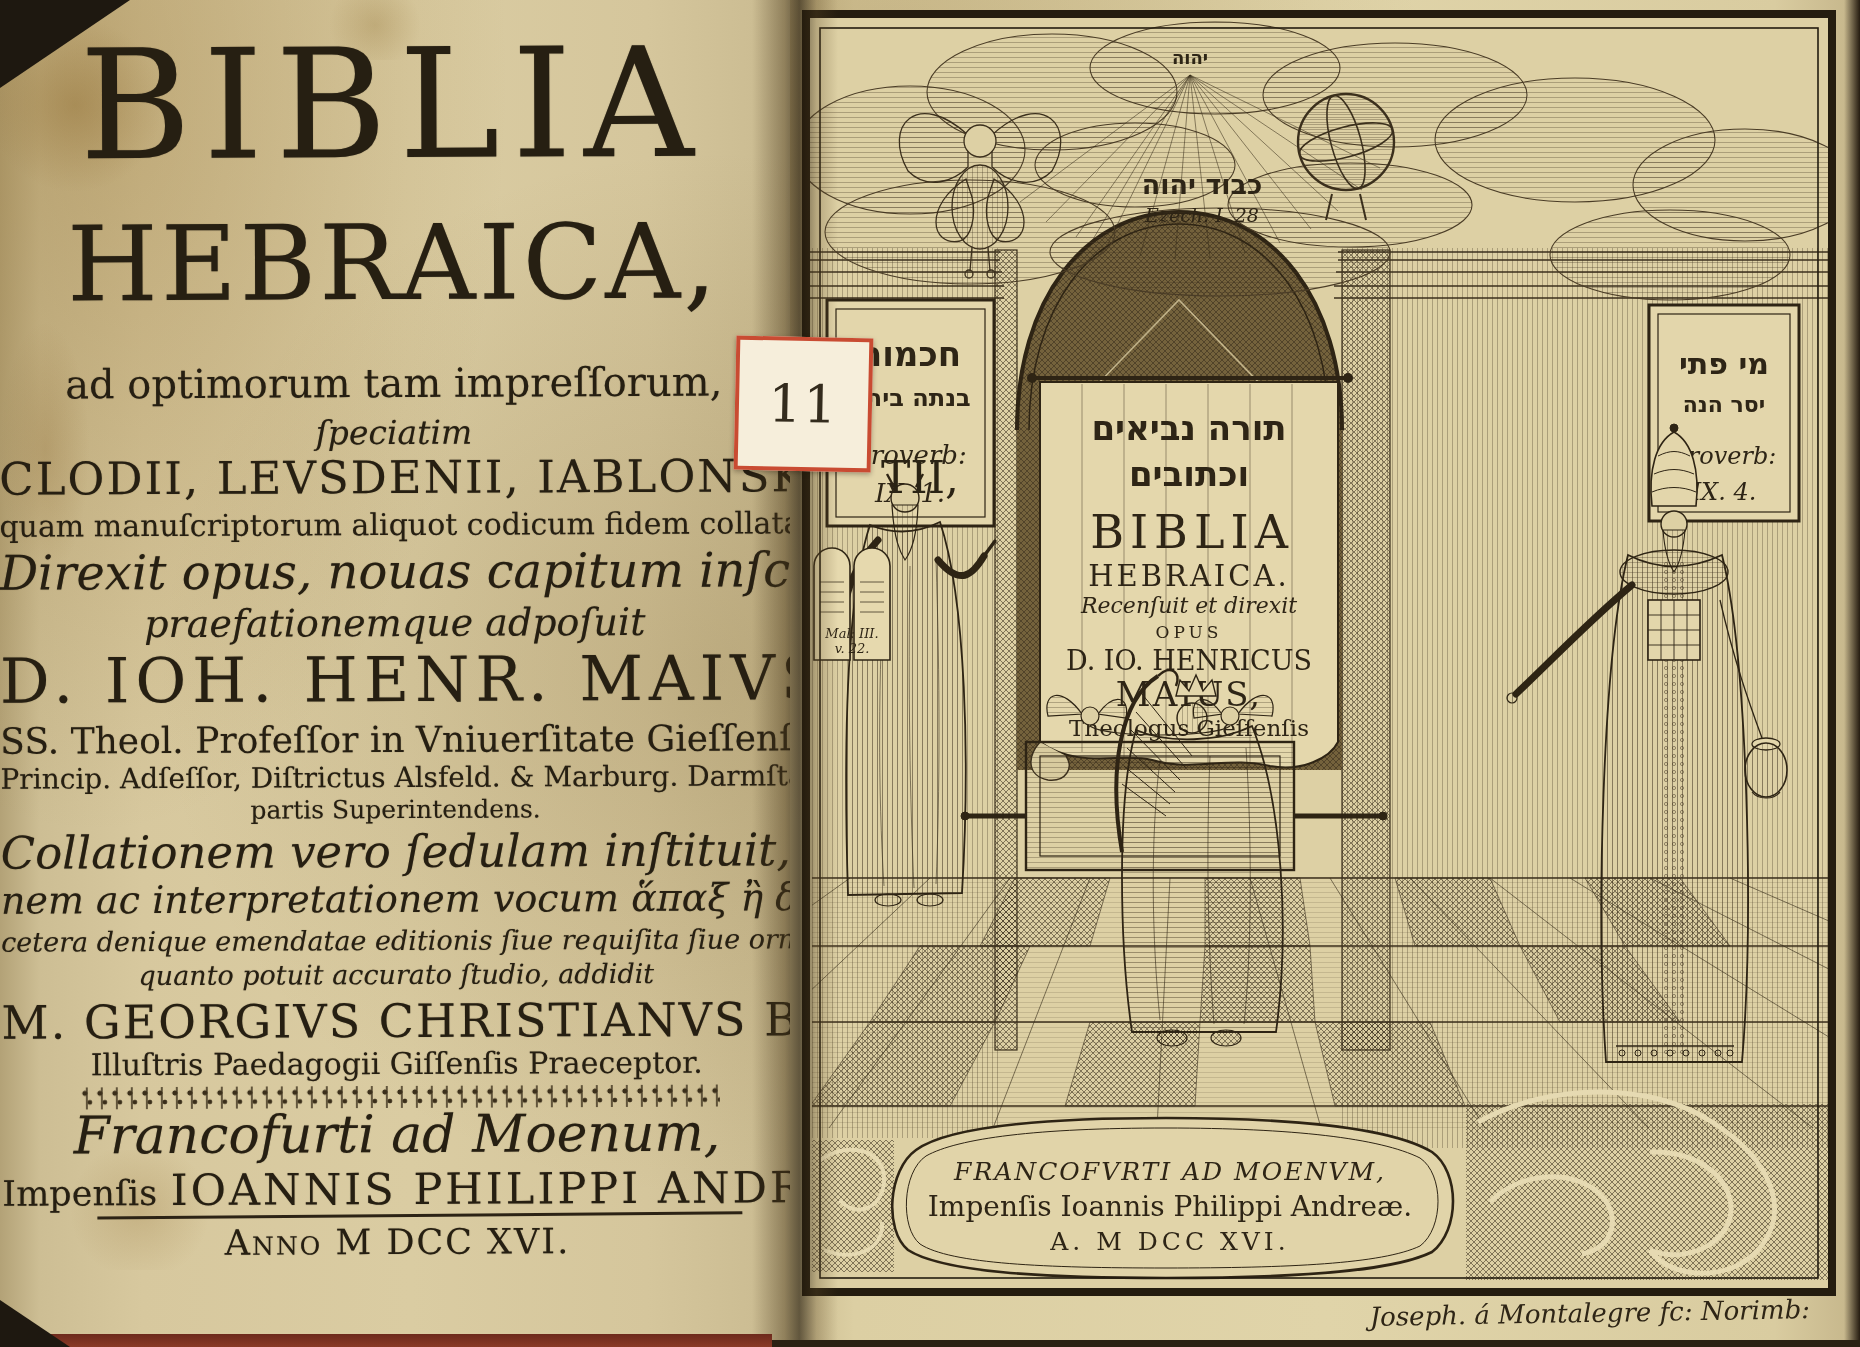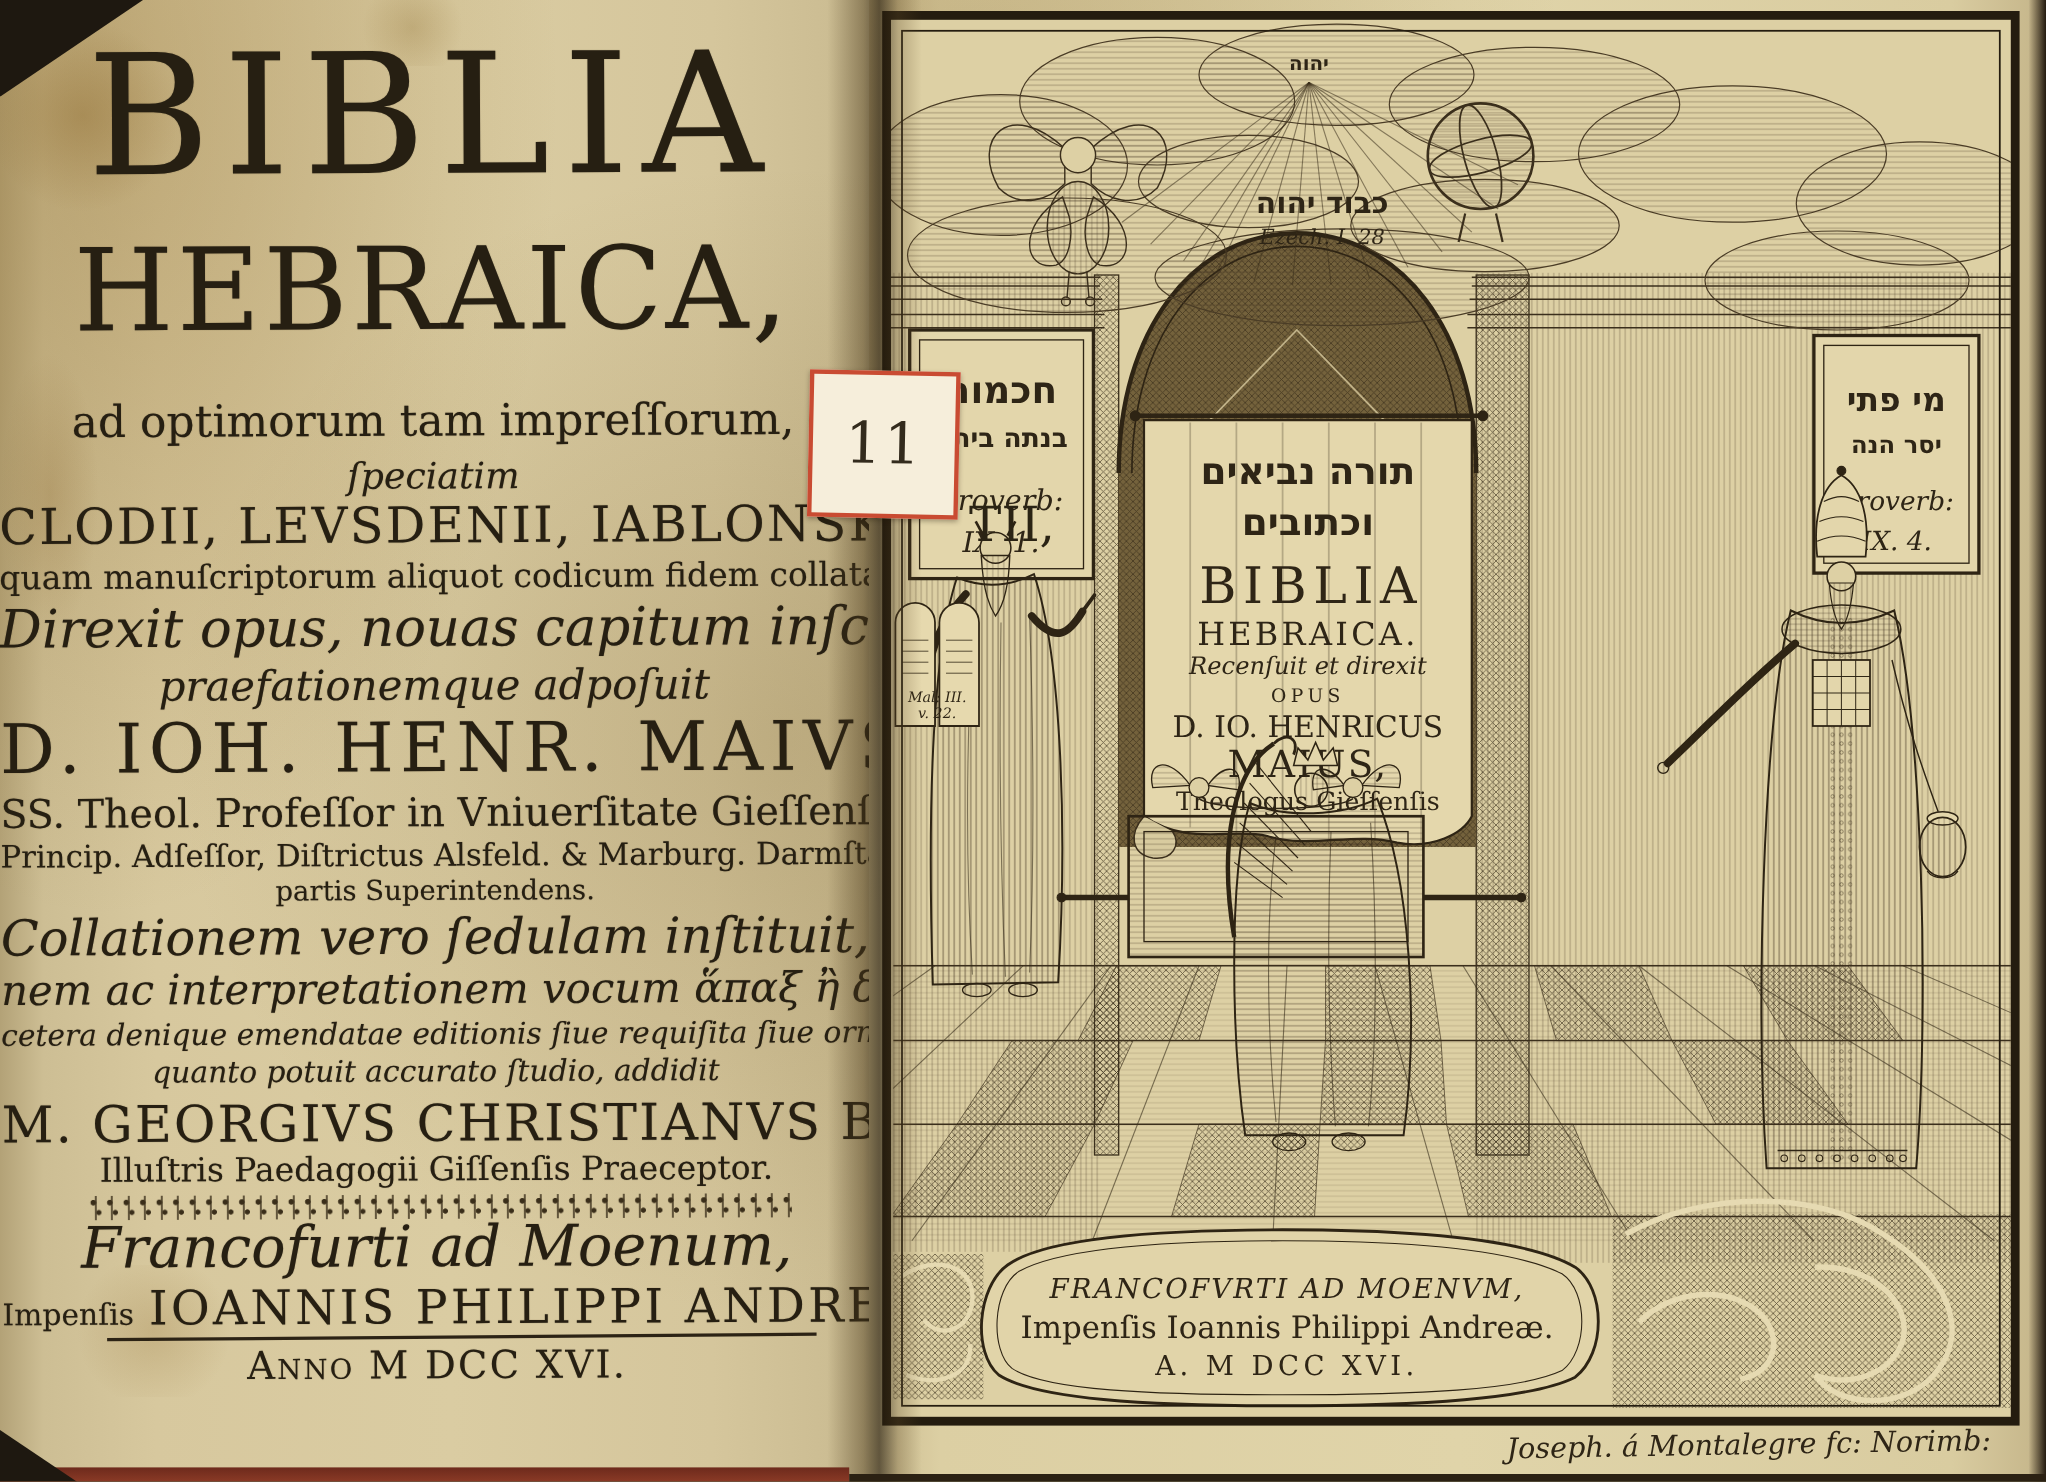--- a/index.html
+++ b/index.html
@@ -79,21 +79,21 @@
       <div class="l" style="top:795px;font-size:25px;">partis Superintendens.</div>
       <div class="l ital" style="top:825px;font-size:45px;">Collationem vero ſedulam inſtituit, annotatio-</div>
       <div class="l ital" style="top:877px;font-size:38px;">nem ac interpretationem vocum ἅπαξ ἢ δὶς λεγομένων,</div>
       <div class="l ital" style="top:925px;font-size:27px;">cetera denique emendatae editionis ſiue requiſita ſiue ornamenta,</div>
       <div class="l ital" style="top:959px;font-size:27px;">quanto potuit accurato ſtudio, addidit</div>
       <div class="l" style="top:994px;font-size:46px;letter-spacing:2px;">M. GEORGIVS CHRISTIANVS BÜRCKLIN,</div>
       <div class="l" style="top:1046px;font-size:30px;">Illuſtris Paedagogii Giſſenſis Praeceptor.</div>
       <div class="ornament-row" style="top:1086px;"></div>
       <div class="l ital" style="top:1104px;font-size:52px;">Francofurti ad Moenum,</div>
       <div class="l" style="top:1164px;font-size:43px;">
-        <span style="font-size:27px;">Impenſis</span>
+        <span style="font-size:35px;">Impenſis</span>
         <span style="letter-spacing:3px;">IOANNIS PHILIPPI ANDREAE.</span>
       </div>
       <div class="rule" style="left:95px;width:645px;top:1214px;transform:rotate(-.2deg);"></div>
       <div class="l" style="top:1222px;font-size:35px;font-variant:small-caps;letter-spacing:2px;">Anno M DCC XVI.</div>
     </div>
   </div>
 
   <span class="fragment">TII,</span>
 
   <div class="page-right">

